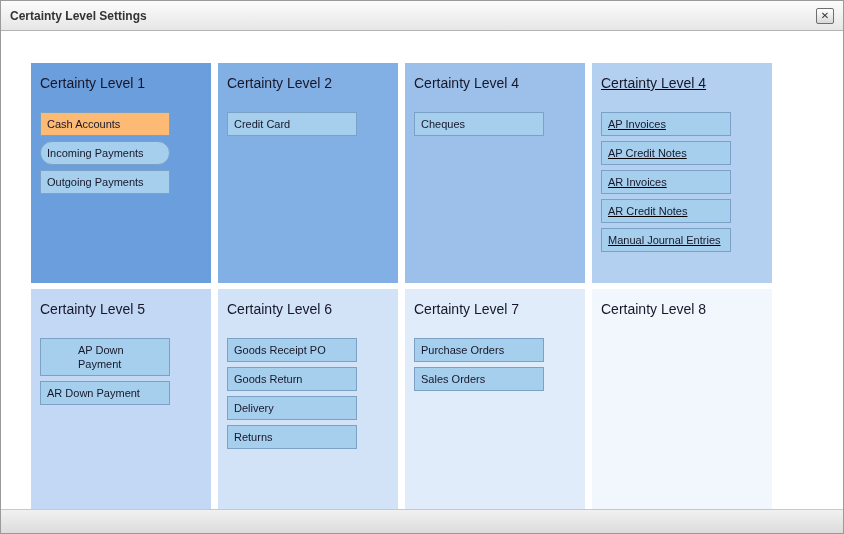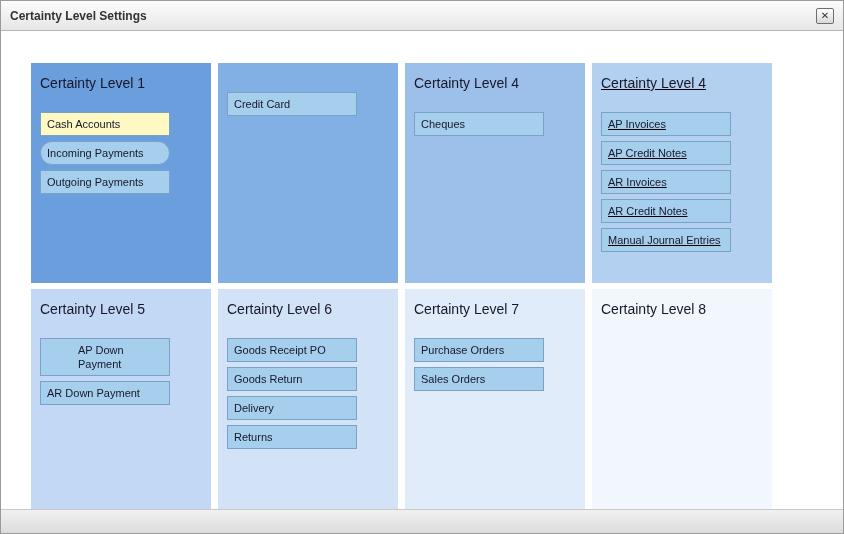--- a/index.html
+++ b/index.html
@@ -84,26 +84,27 @@
     <div class="close-btn">
       <span>✕</span>
     </div>
   </div>
 
   <div class="content">
     <div class="grid" id="grid">
         <div class="panel" style="background: rgb(107, 158, 220);">
           <div class="panel-title">Certainty Level 1</div>
           <div class="items">
-            <div class="item" style="background: #fef9c3; border-color: rgb(123, 162, 198);">Cash Accounts</div>
+            <div class="item" style="background: #fdba74; border-color: rgb(123, 162, 198);">Cash Accounts</div>
             <div class="item" style="background: rgb(166, 207, 238); border-color: rgb(123, 162, 198); border-radius: 12px;">Incoming Payments</div>
             <div class="item" style="background: rgb(166, 207, 238); border-color: rgb(123, 162, 198);">Outgoing Payments</div>
           </div>
         </div>
         <div class="panel" style="background: rgb(130, 175, 228);">
+          <div class="panel-title">Certainty Level 2</div>
           <div class="items">
             <div class="item" style="background: rgb(166, 207, 238); border-color: rgb(123, 162, 198);">Credit Card</div>
           </div>
         </div>
         <div class="panel" style="background: rgb(156, 192, 234);">
           <div class="panel-title">Certainty Level 4</div>
           <div class="items">
             <div class="item" style="background: rgb(166, 207, 238); border-color: rgb(123, 162, 198);">Cheques</div>
           </div>
         </div>

